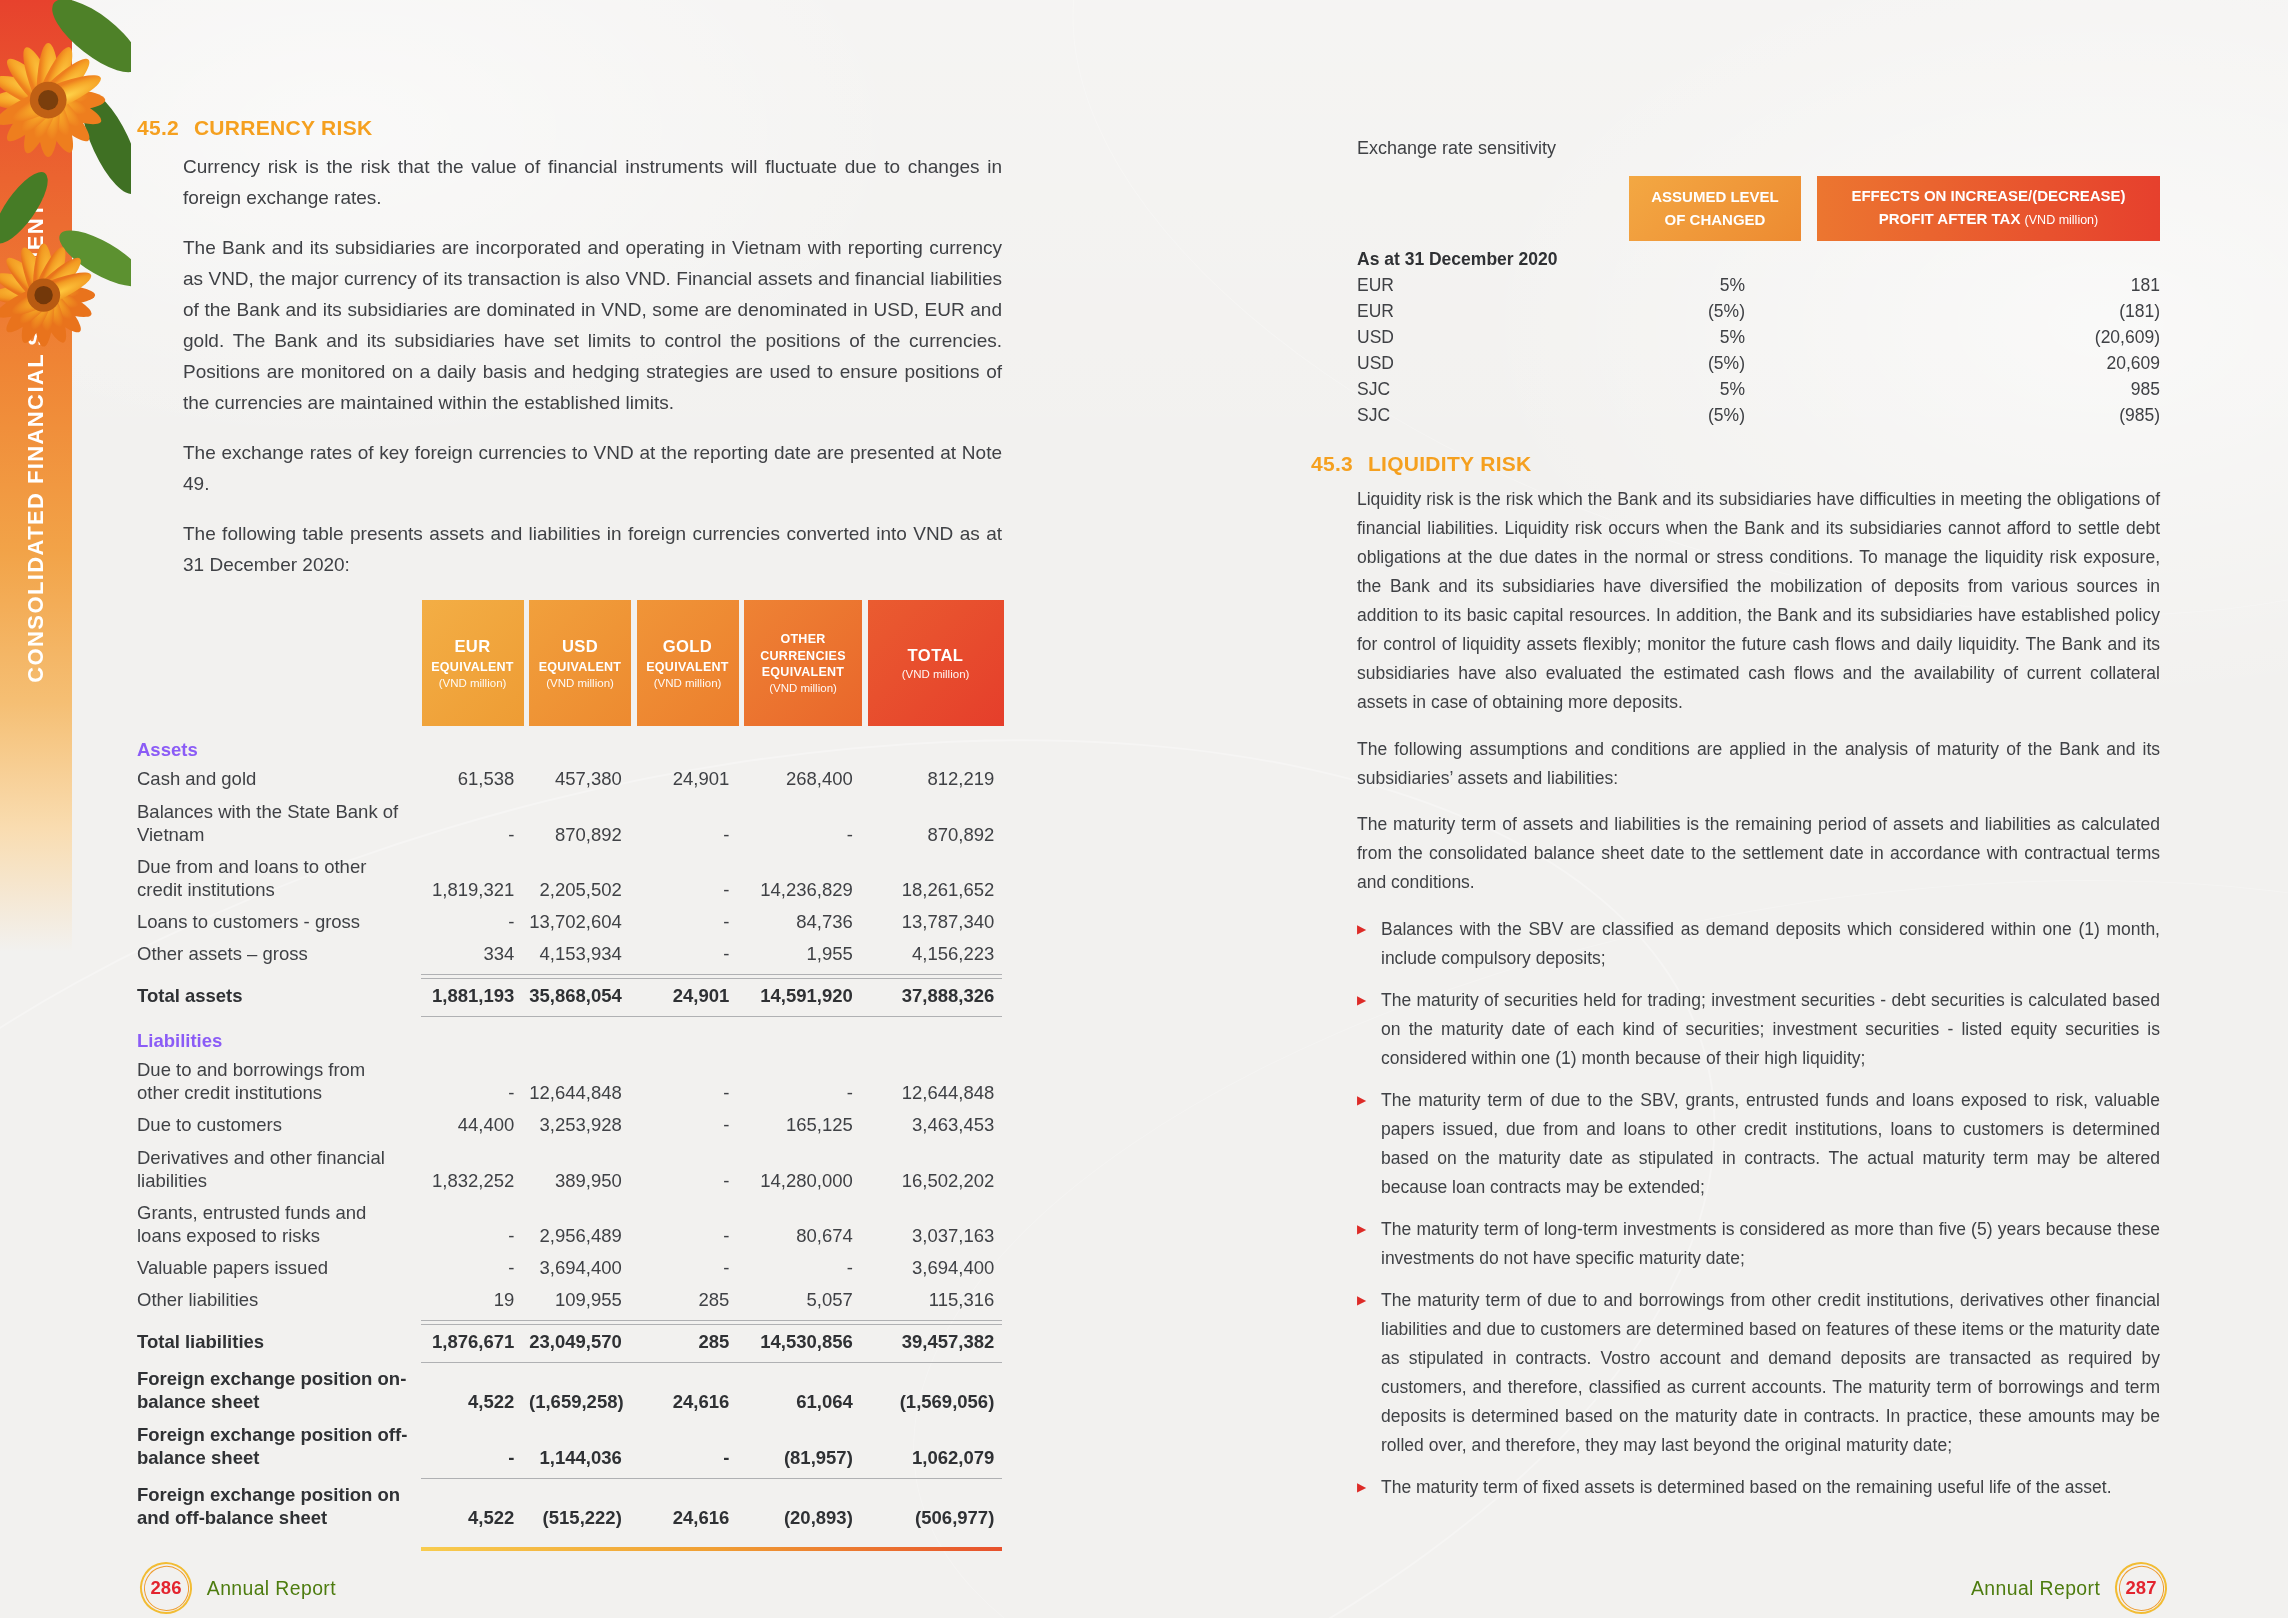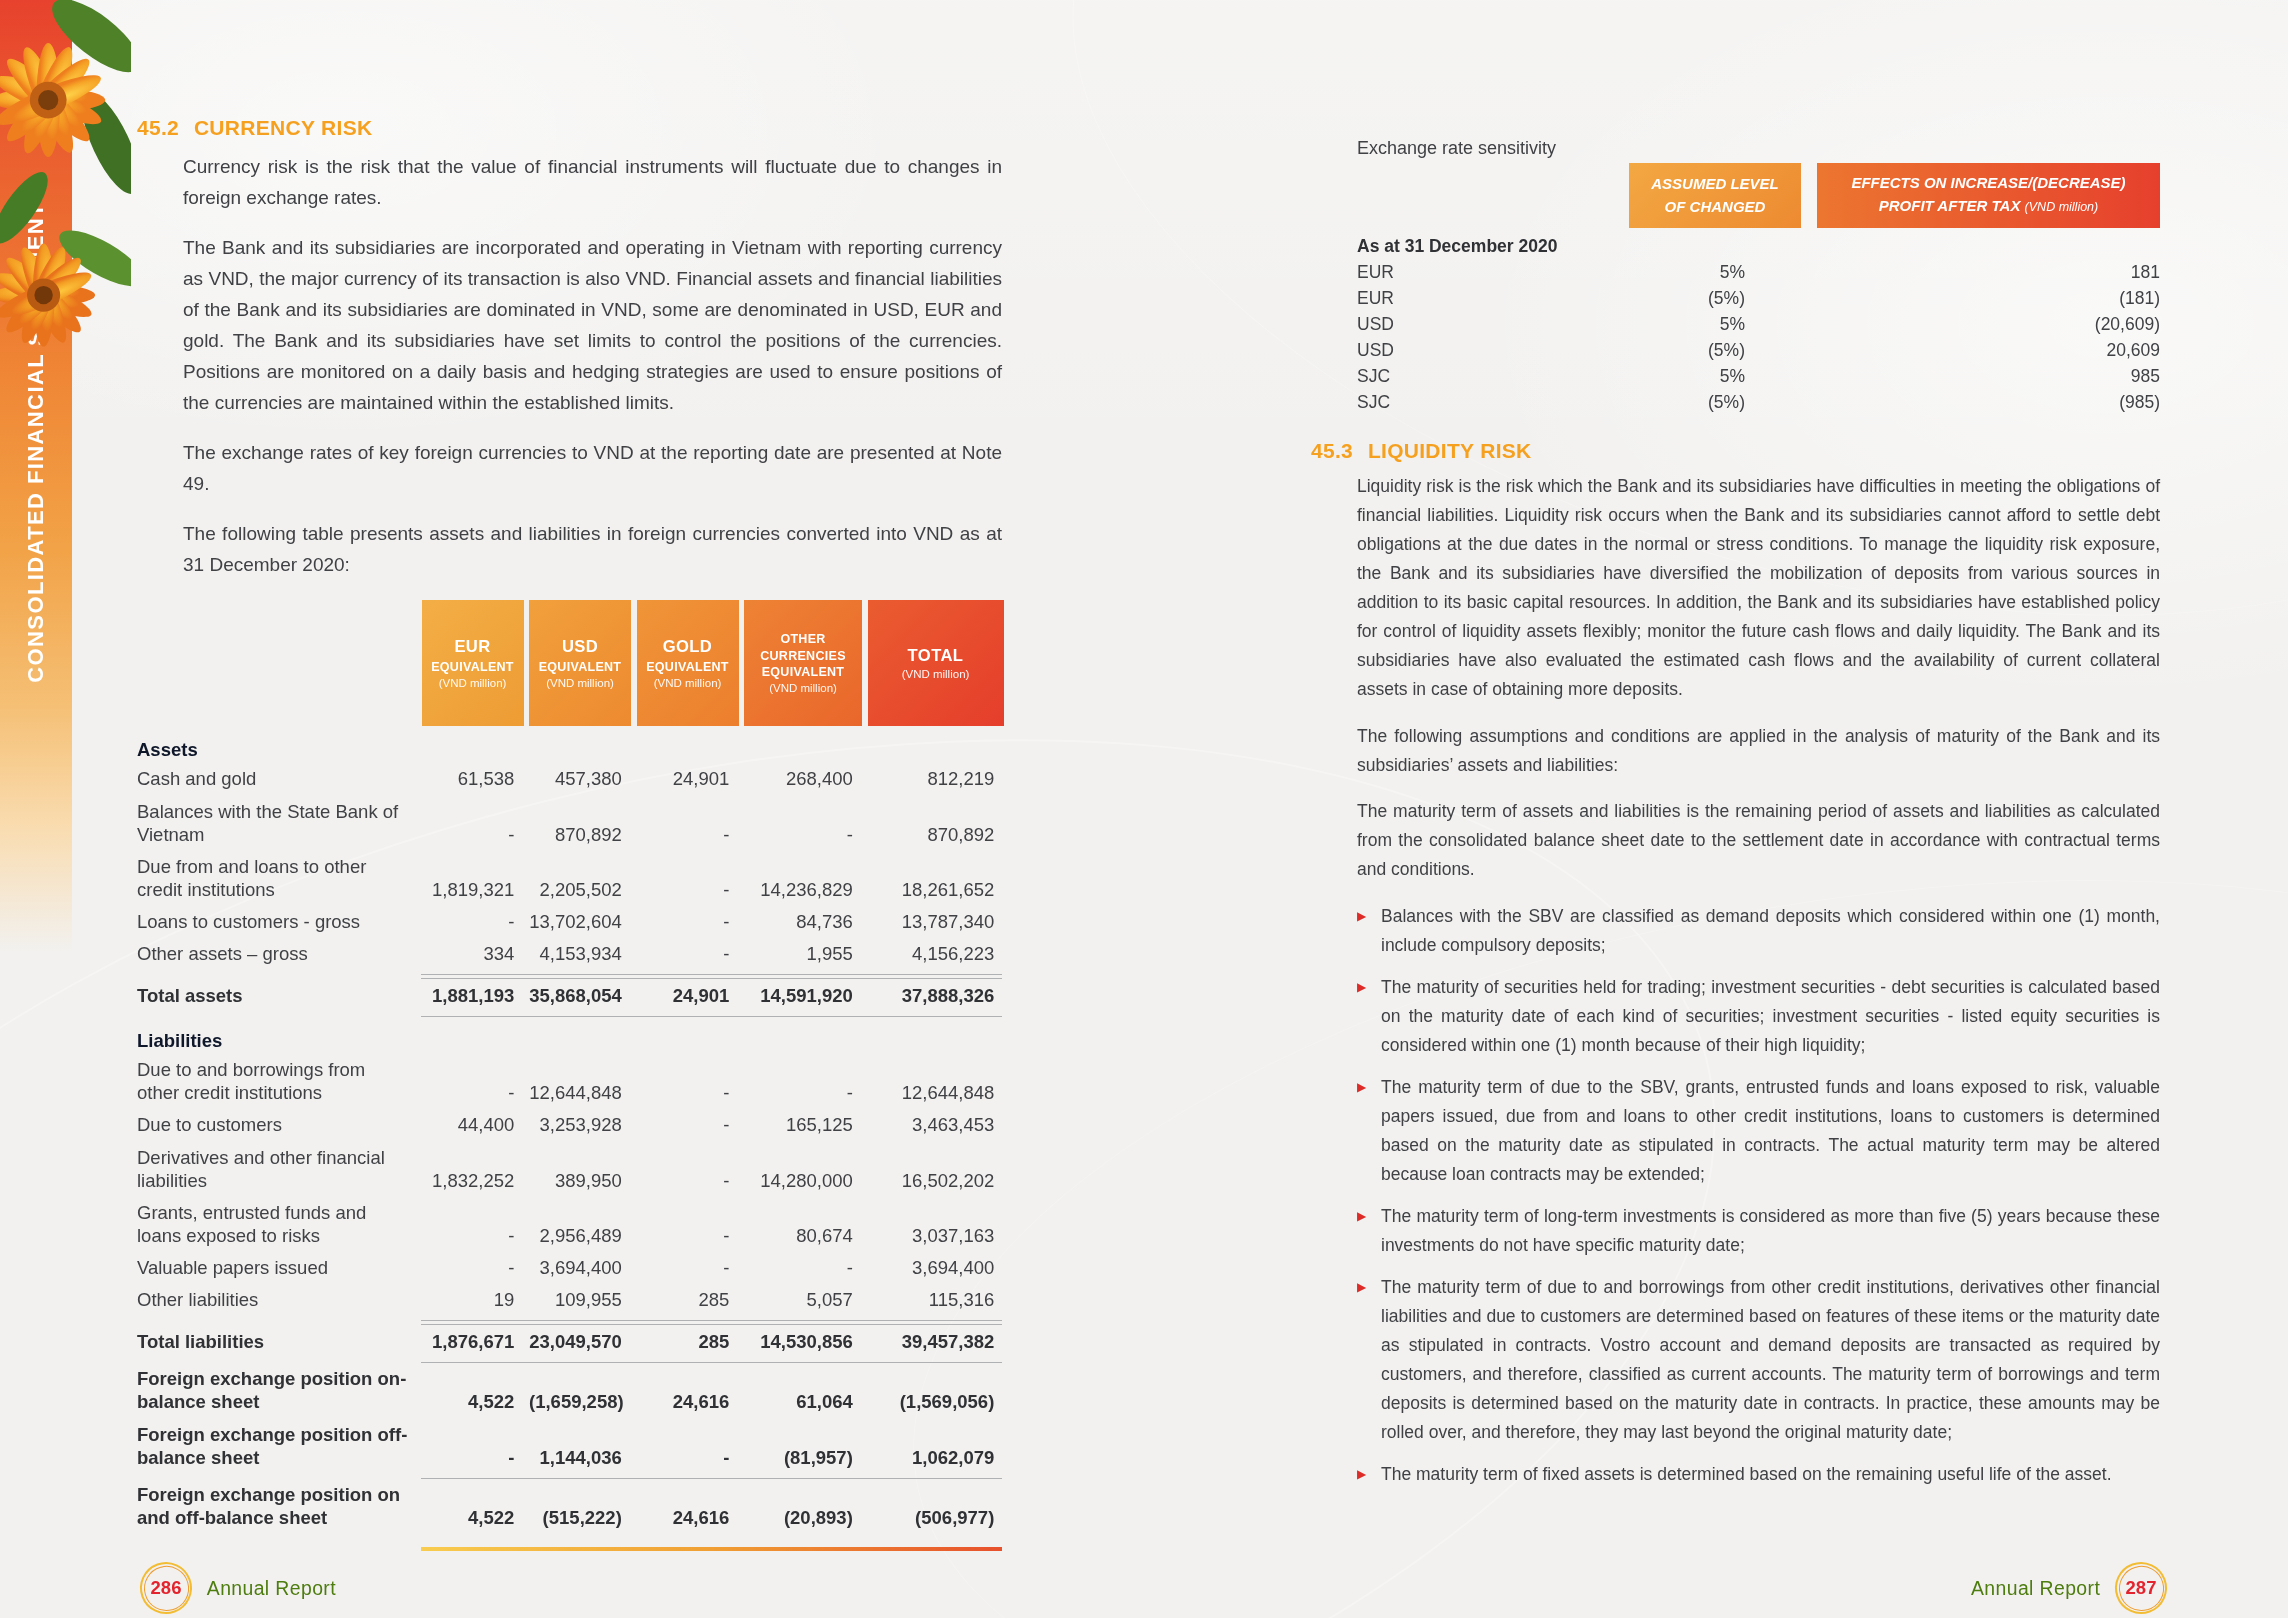--- a/index.html
+++ b/index.html
@@ -36,36 +36,36 @@
   .hcell{height:126px;color:#fff;text-align:center;display:flex;flex-direction:column;justify-content:center;gap:2.8px;padding:0 3.7px;box-sizing:border-box;}
   .hcell .main{font-size:16.6px;font-weight:bold;letter-spacing:0.4px;}
   .hcell .sub{font-size:12.5px;font-weight:bold;letter-spacing:0.3px;}
   .hcell .note{font-size:11.5px;font-weight:normal;opacity:.95;}
   .h1{background:linear-gradient(135deg,#f3ae45,#ee9c34);}
   .h2{background:linear-gradient(135deg,#f1a03c,#ed8a30);}
   .h3{background:linear-gradient(135deg,#f09538,#ec7e2d);}
   .h4{background:linear-gradient(135deg,#ee8334,#e9662b);}
   .h5{background:linear-gradient(135deg,#ea5c30,#e53e2b);}
 
-  .sect{font-size:18.5px;font-weight:bold;color:#0f172a;padding:13px 0 1.8px;}
+  .sect{font-size:18.5px;font-weight:bold;color:#8b5cf6;padding:13px 0 1.8px;}
   .tr{align-items:end;padding:4.6px 0;}
   .lbl{font-size:18.5px;line-height:23px;padding-right:3.7px;}
   .v{font-size:18.5px;text-align:right;padding-right:9.2px;}
   .bold .lbl,.bold .v{font-weight:bold;color:#2f3134;}
   .hr{margin-left:284px;margin-top:4.6px;}
   .hr.double{height:2.8px;border-top:0.9px solid #b0b1b3;border-bottom:0.9px solid #b0b1b3;}
   .hr.single{height:0.9px;background:#b0b1b3;}
   .hr.orange{height:3.7px;margin-top:13px;background:linear-gradient(90deg,#f8cc4e,#f09f33,#e7512c);}
 
   
   .right-content{position:absolute;left:1311px;top:138px;width:849px;}
   .right-content .para{font-size:17.5px;line-height:29px;margin-left:46px;margin-top:9.2px;text-align:justify;}
   .sens-label{margin-left:46px;font-size:18px;}
 
-  .sens-head{display:flex;gap:16px;margin-left:318px;margin-top:4px;font-style:italic;}
+  .sens-head{display:flex;gap:16px;margin-left:318px;margin-top:17px;}
   .shc{color:#fff;text-align:center;display:flex;flex-direction:column;justify-content:center;gap:3.7px;box-sizing:border-box;height:65px;}
   .shc1{width:175px;background:linear-gradient(135deg,#f3a843,#ed8a31);font-size:15px;font-weight:bold;line-height:19.4px;}
   .shc2{width:349px;background:linear-gradient(90deg,#ec7630,#e6402d);font-size:15px;font-weight:bold;line-height:19.4px;}
   .shc2 .vn{font-size:12.5px;font-weight:normal;}
   .sens-rows{margin-left:46px;margin-top:5px;}
   .sgroup{font-size:17.5px;font-weight:bold;color:#2f3134;line-height:26px;}
   .srow{display:grid;grid-template-columns:148px 240px 1fr;font-size:17.5px;line-height:26px;}
   .srow .lvl,.srow .eff{text-align:right;}
 
   .liq-head{margin-top:24px;}

